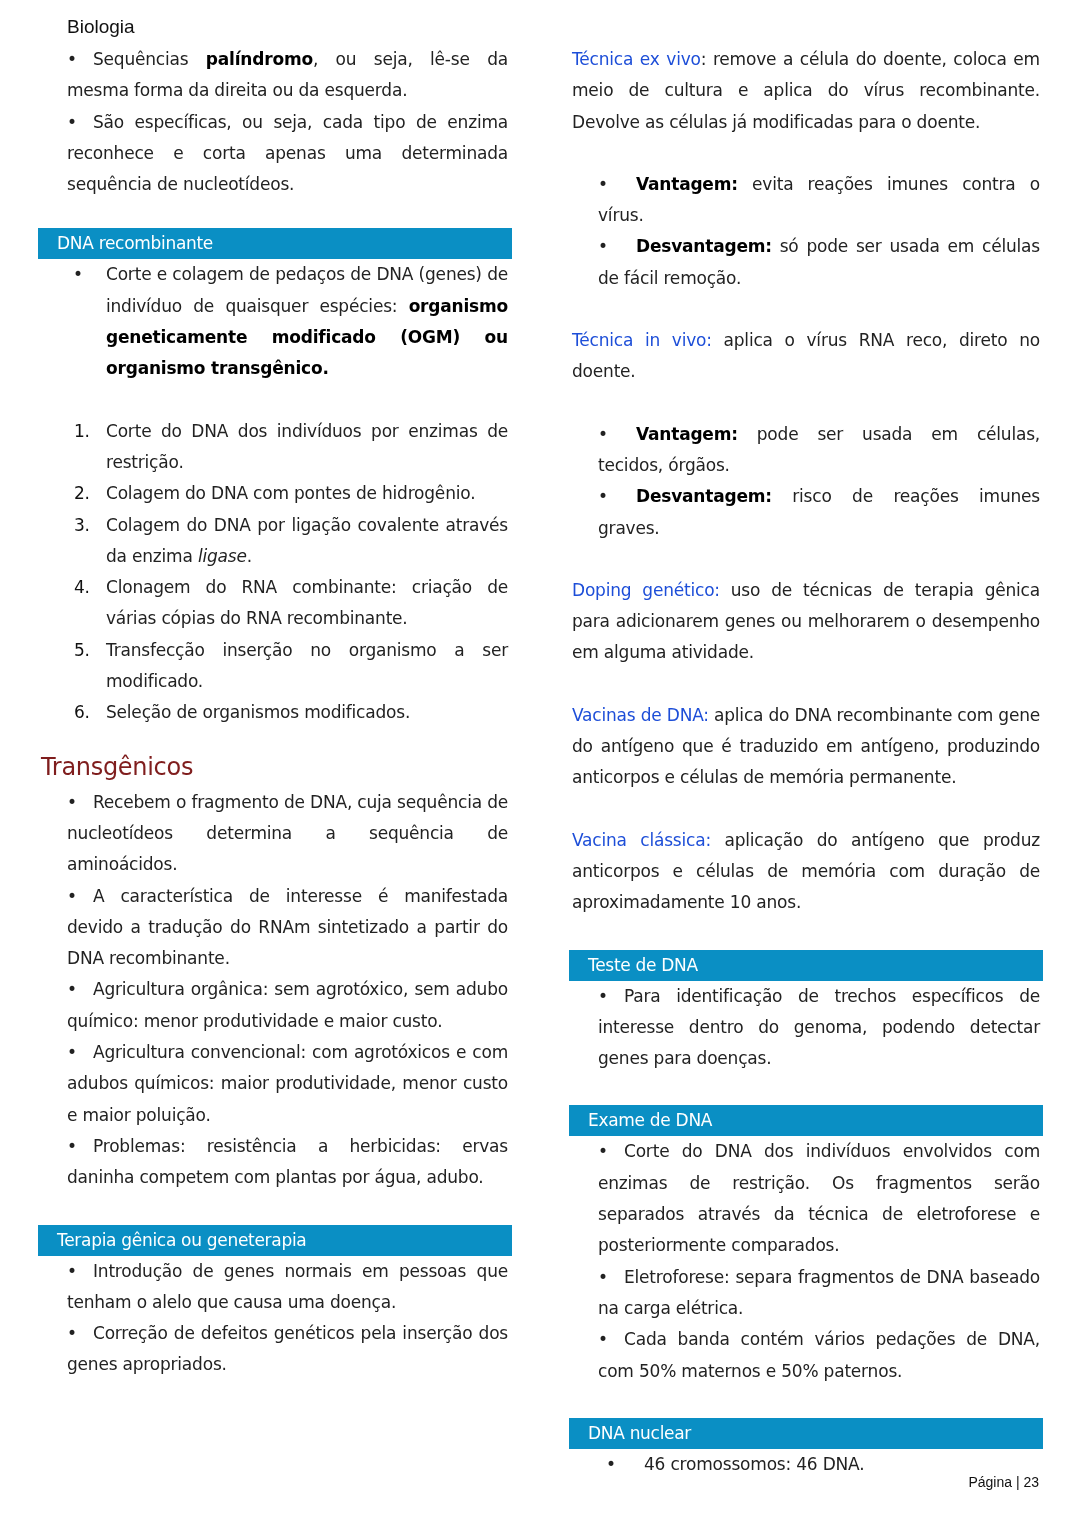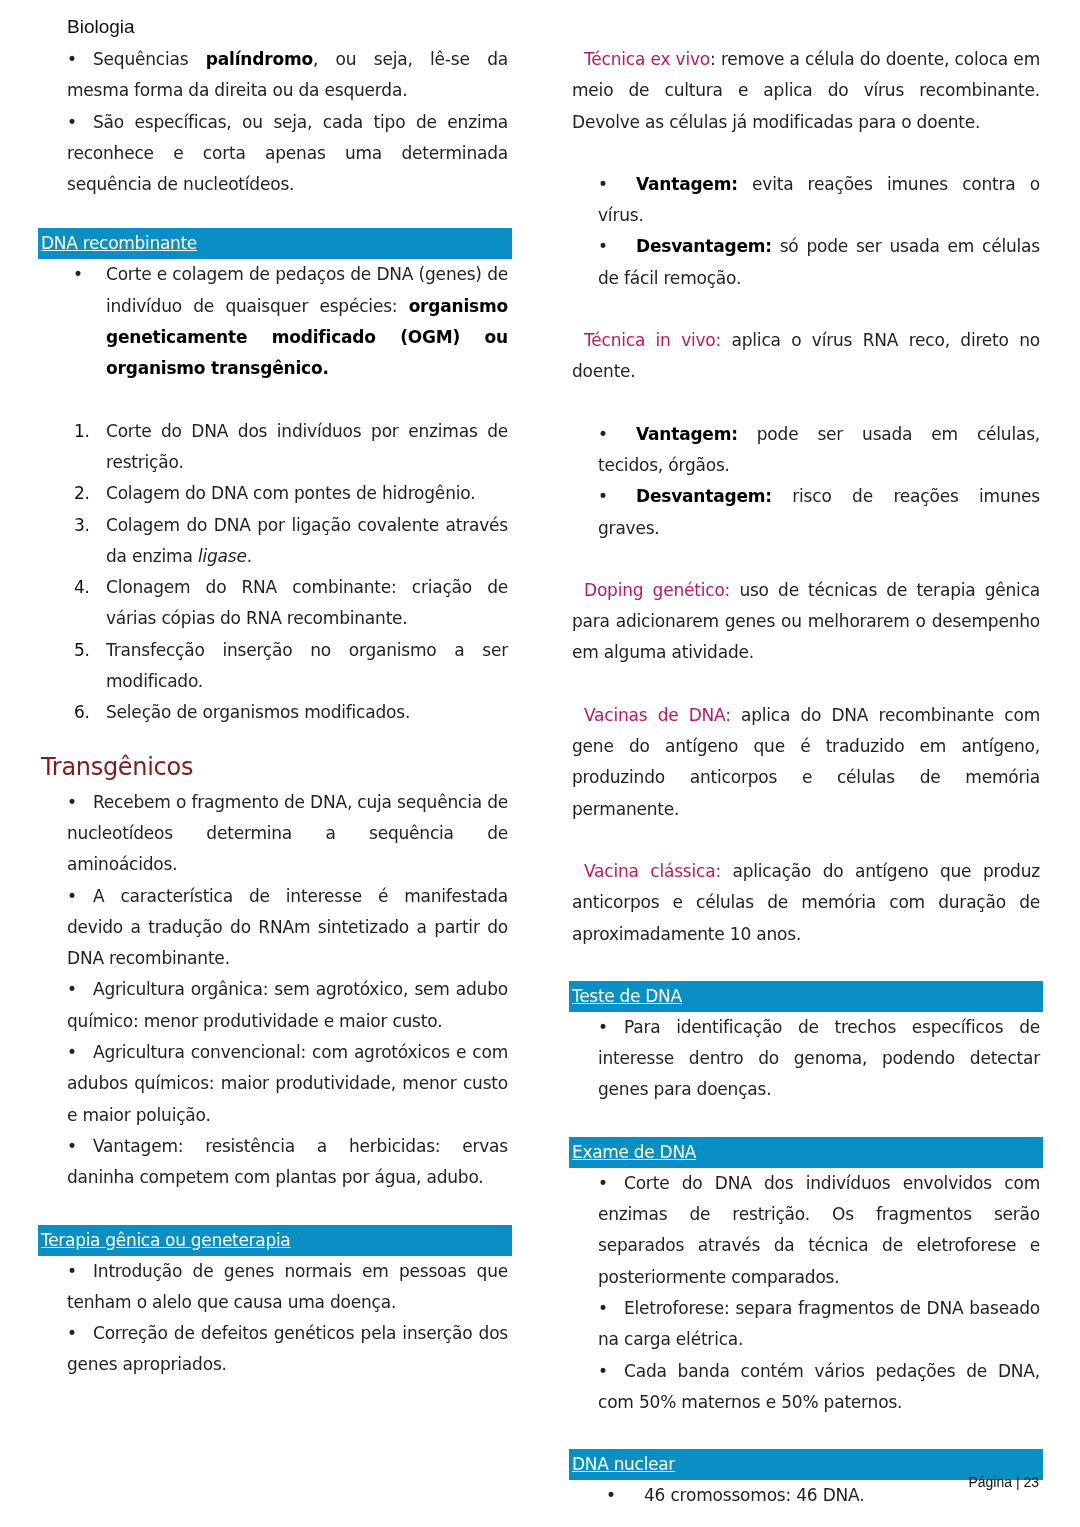--- a/index.html
+++ b/index.html
@@ -16,31 +16,31 @@
   .justify { text-align: justify; }
 
   .para { padding-left: 29px; padding-right: 4px; }
   .col-right .para { padding-left: 3px; padding-right: 3px; }
 
   .bullet { display: inline-block; width: 26px; }
   .bullet-deep { display: inline-block; width: 38px; }
 
   .bar {
     background: #0a8fc4; color: #ffffff; height: 31px; line-height: 31px;
-    padding-left: 3px; font-size: 17px; letter-spacing: -0.3px; text-decoration: underline;
+    padding-left: 19px; font-size: 17px; letter-spacing: -0.3px;
   }
 
   .indent-list { padding-left: 68px; padding-right: 4px; }
   .indent-item { position: relative; }
   .indent-item .marker { position: absolute; left: -33px; top: 0; }
   .indent-item .num { position: absolute; left: -32px; top: 0; color: #111; }
 
   .heading-t { font-size: 24px; color: #7f1d1d; padding-left: 3px; margin-top: 18px; line-height: 40px; letter-spacing: -0.3px; }
 
-  .label { color: #be185d; margin-left: 12px; }
+  .label { color: #1d4ed8; }
   .b { color: #000; font-weight: bold; }
   .i { font-style: italic; }
 
   .sub-list { padding-left: 29px; padding-right: 3px; }
   .gap-31 { height: 31px; }
 
   .footer { position: absolute; right: 41px; top: 1474px; font-size: 14px; color: #111; font-family: "Liberation Sans", sans-serif; }
 </style>
 </head>
 <body>
@@ -69,21 +69,21 @@
     <p class="indent-item justify"><span class="num">4.</span><span>Clonagem do RNA combinante: criação de várias cópias do RNA recombinante.</span></p>
     <p class="indent-item justify"><span class="num">5.</span><span>Transfecção inserção no organismo a ser modificado.</span></p>
     <p class="indent-item justify"><span class="num">6.</span><span>Seleção de organismos modificados.</span></p>
   </div>
 
   <div class="heading-t">Transgênicos</div>
   <p class="para justify"><span class="bullet">•</span><span>Recebem o fragmento de DNA, cuja sequência de nucleotídeos determina a sequência de aminoácidos.</span></p>
   <p class="para justify"><span class="bullet">•</span><span>A característica de interesse é manifestada devido a tradução do RNAm sintetizado a partir do DNA recombinante.</span></p>
   <p class="para justify"><span class="bullet">•</span><span>Agricultura orgânica: sem agrotóxico, sem adubo químico: menor produtividade e maior custo.</span></p>
   <p class="para justify"><span class="bullet">•</span><span>Agricultura convencional: com agrotóxicos e com adubos químicos: maior produtividade, menor custo e maior poluição.</span></p>
-  <p class="para justify"><span class="bullet">•</span><span>Vantagem: resistência a herbicidas: ervas daninha competem com plantas por água, adubo.</span></p>
+  <p class="para justify"><span class="bullet">•</span><span>Problemas: resistência a herbicidas: ervas daninha competem com plantas por água, adubo.</span></p>
 
   <div style="height:31px"></div>
   <div class="bar">Terapia gênica ou geneterapia</div>
   <p class="para justify"><span class="bullet">•</span><span>Introdução de genes normais em pessoas que tenham o alelo que causa uma doença.</span></p>
   <p class="para justify"><span class="bullet">•</span><span>Correção de defeitos genéticos pela inserção dos genes apropriados.</span></p>
 </div>
 
 <div class="col col-right">
   <p class="para justify">
     <span class="label">Técnica ex vivo</span><span>:</span><span> remove a célula do doente, coloca em meio de cultura e aplica do vírus recombinante. Devolve as células já modificadas para o doente.</span>

